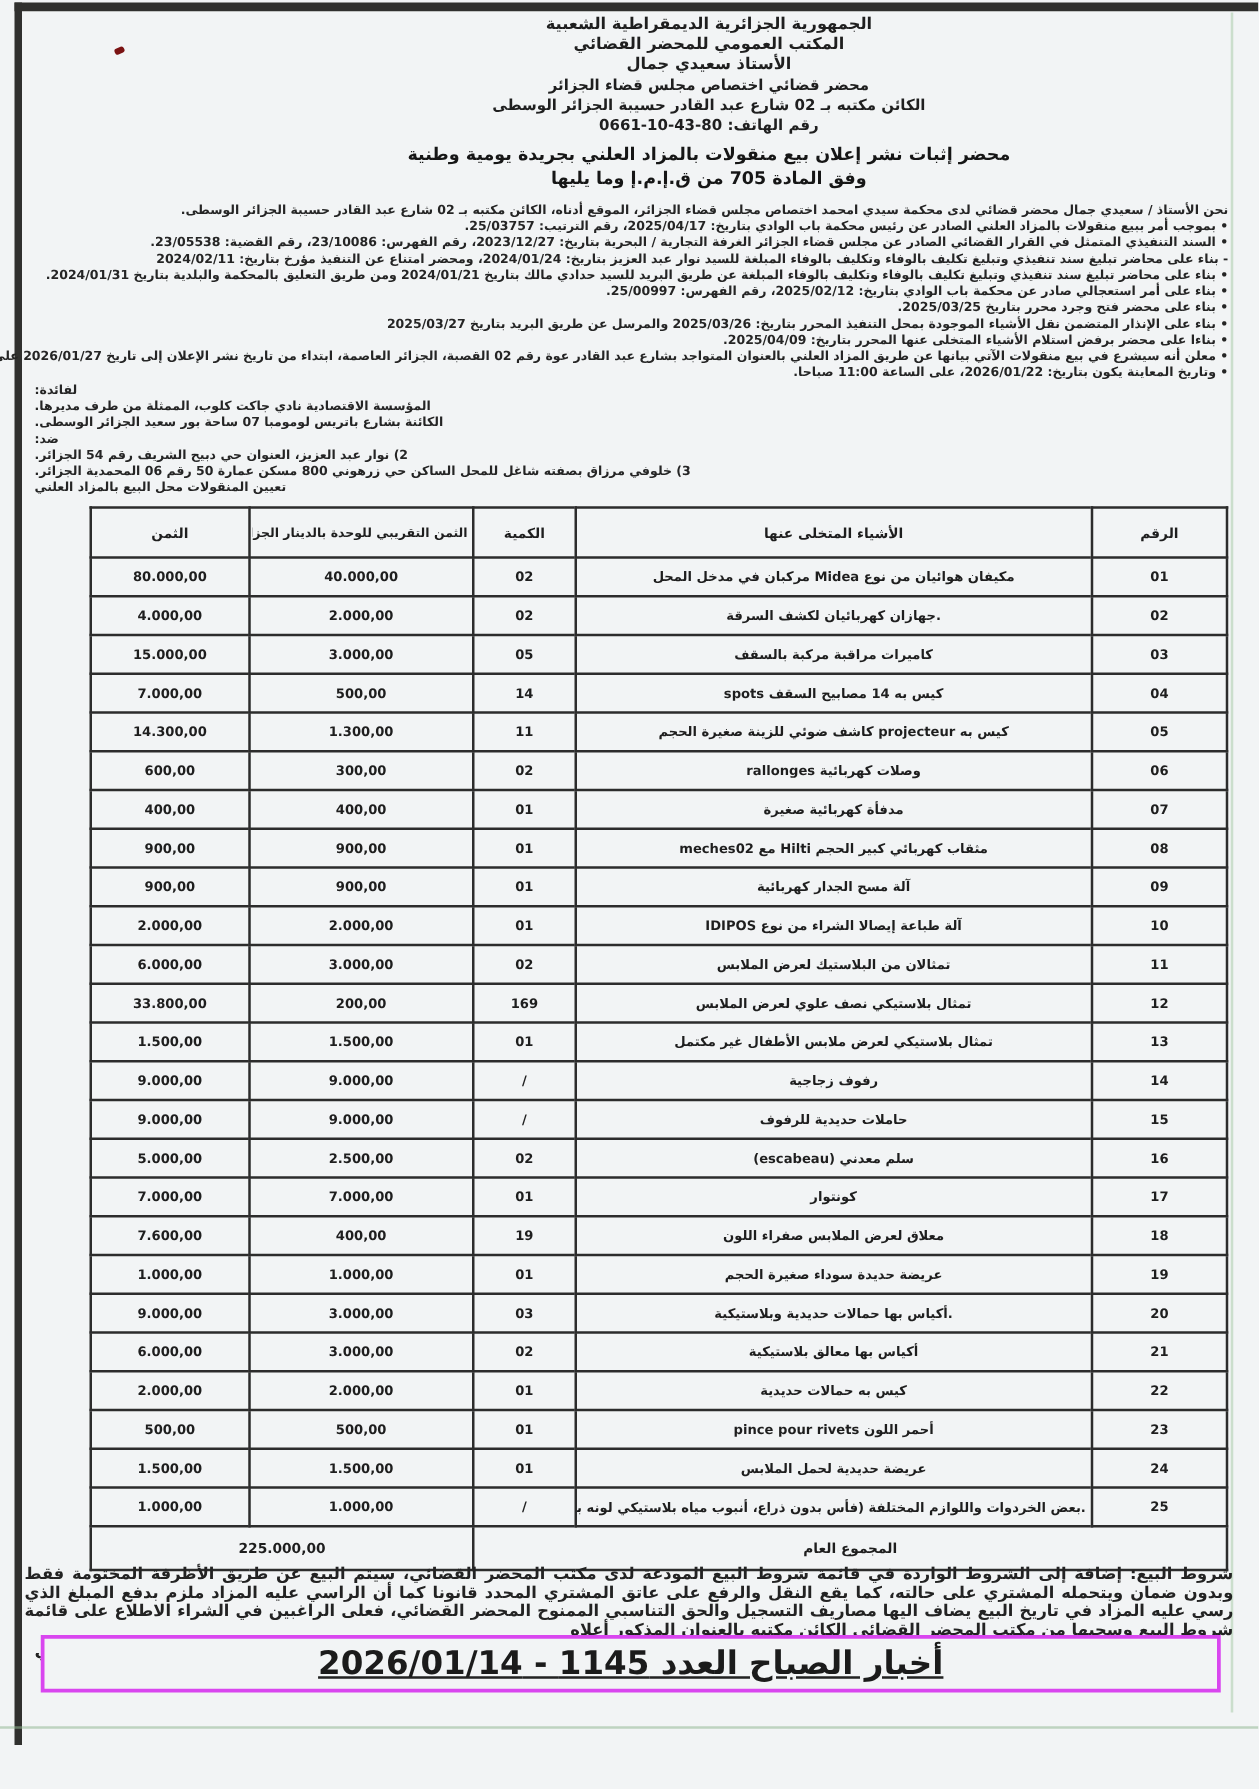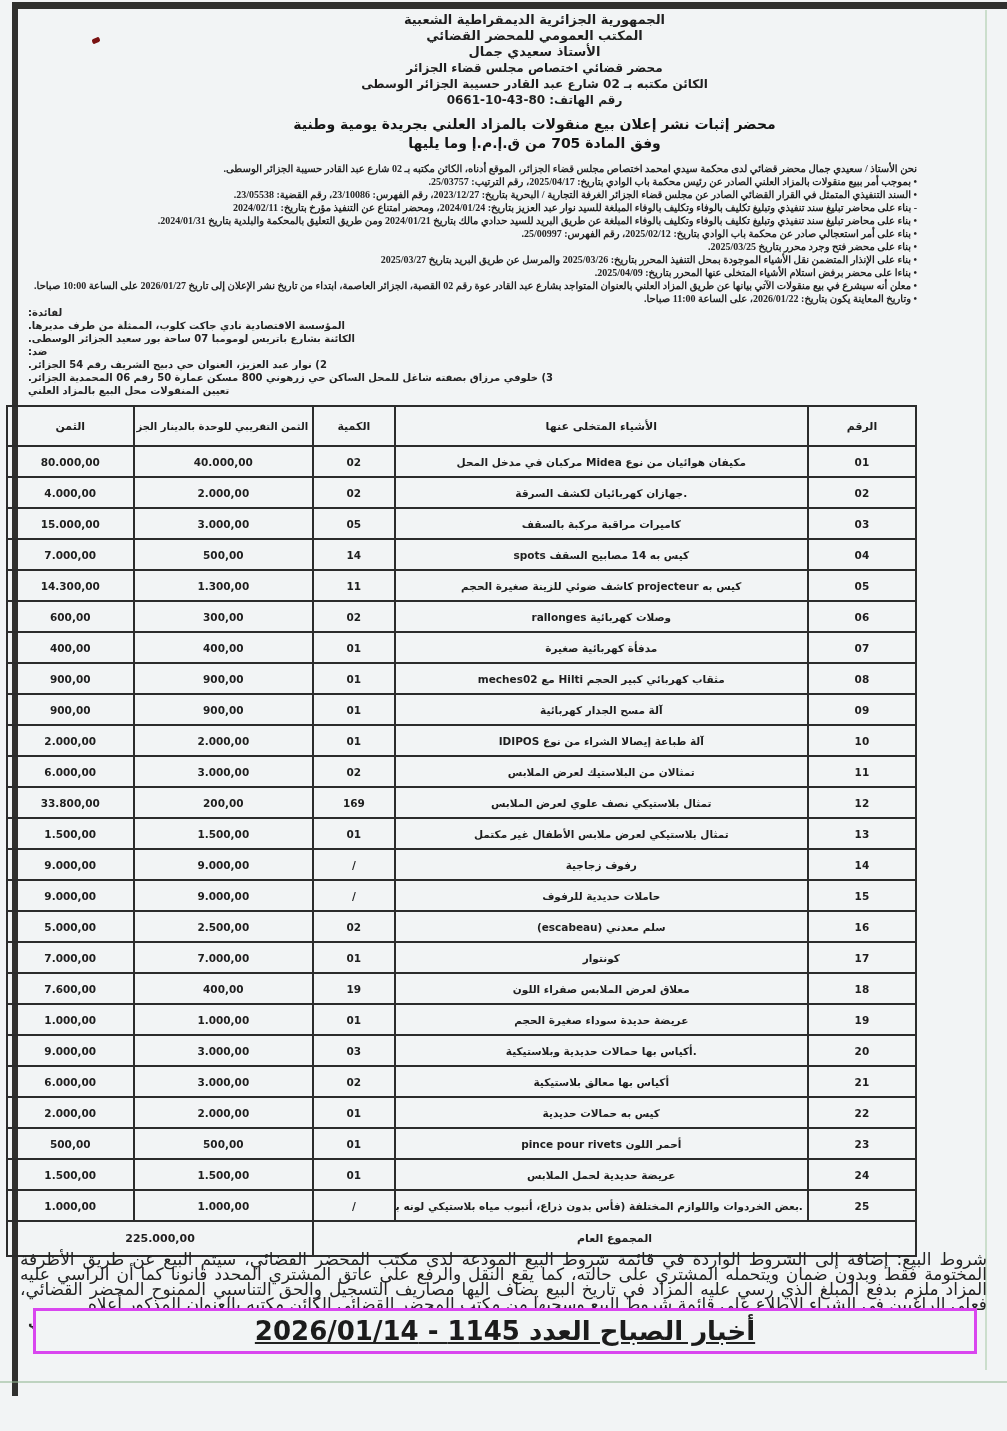--- a/index.html
+++ b/index.html
@@ -11,32 +11,32 @@
     direction:rtl;
   }
   
   .frame-top{position:absolute;left:12px;top:2px;width:995px;height:7px;background:#30302e;}
   .frame-left{position:absolute;left:12px;top:2px;width:6px;height:1394px;background:#30302e;}
   .green-vline{position:absolute;left:985px;top:10px;width:2px;height:1360px;background:#9cc49c;opacity:.45;}
   .green-hline{position:absolute;left:0;top:1381px;width:1007px;height:2px;background:#93b893;opacity:.55;}
   .red-speck{position:absolute;left:92px;top:38px;width:8px;height:5px;background:#7a1212;transform:rotate(-25deg);border-radius:2px;}
 
   .doc{position:absolute;top:0;left:0;width:1007px;box-sizing:border-box;
-       padding:12px 90px 0 28px;direction:rtl;}
+       padding:12px 24px 0 28px;direction:rtl;}
 
   
   .hdr{ text-align:center; transform:translateX(62px); font-weight:bold; }
   .hdr .hline{font-size:13px;line-height:16px;color:#1f1f1f;}
   .hdr .hline.small{font-size:12px;}
   .title{margin-top:7px;font-size:14px;line-height:19px;font-weight:bold;color:#161616;}
 
   
   .intro{margin-top:9px;}
   .intro .body-line{font-size:10px;line-height:13px;font-weight:bold;color:#252525;
-                    text-align:right;white-space:nowrap;font-family:Liberation Serif, serif;}
+                    text-align:right;white-space:nowrap;}
   
   .parties{margin-top:1px;margin-left:0;margin-right:0;padding-right:248px;}
   .parties .body-line{font-size:10px;line-height:13px;font-weight:bold;color:#252525;
                       text-align:left;white-space:nowrap;}
 
   
   table.items{border-collapse:collapse;margin-top:8px;width:911px;direction:rtl;
               table-layout:fixed;}
   table.items th,table.items td{
     border:2px solid #2c2c2c;font-weight:bold;color:#1e1e1e;
@@ -48,21 +48,21 @@
   td.c-item{white-space:nowrap;}
   .c-no{width:106px;}
   .c-item{width:405px;}
   .c-qty{width:80px;}
   .c-unit{width:176px;}
   .c-total{width:124px;}
   tr.total-row td{height:33px;font-size:11px;}
 
   
   .bottom{position:absolute;top:1252px;right:20px;left:20px;}
-  .terms{font-size:17px;line-height:15px;font-weight:normal;color:#232323;
+  .terms{font-size:13px;line-height:15px;font-weight:bold;color:#232323;
          text-align:justify;}
   .sig{font-size:14px;font-weight:bold;color:#232323;text-align:left;
        padding-left:8px;margin-top:1px;}
 
   .banner{position:absolute;top:1308px;left:33px;width:944px;height:46px;
           border:3px solid #d946ef;box-sizing:border-box;background:#f2f4f5;
           display:flex;align-items:center;justify-content:center;text-decoration:underline;}
   .banner .banner-text{font-size:26px;font-weight:bold;color:#1b1b1b;letter-spacing:1px;}
 </style>
 </head>

